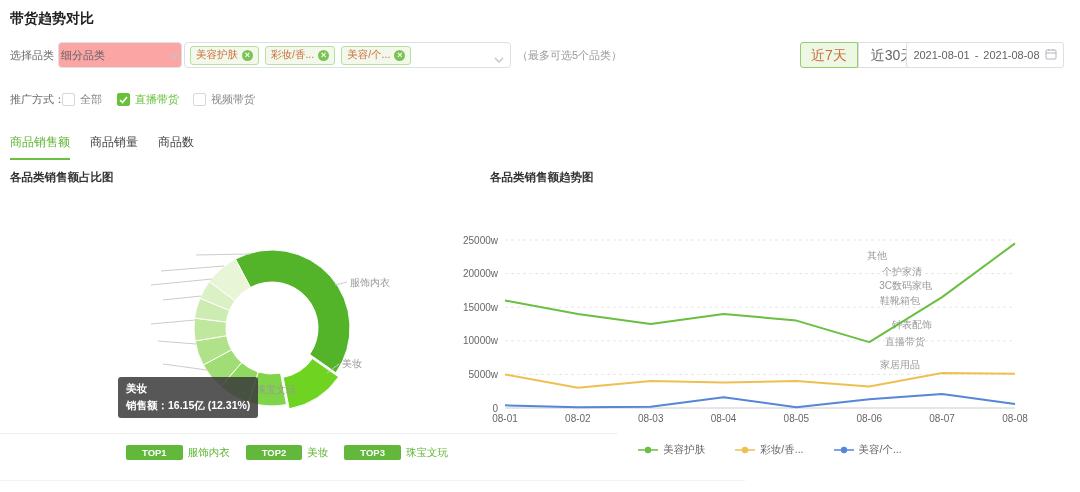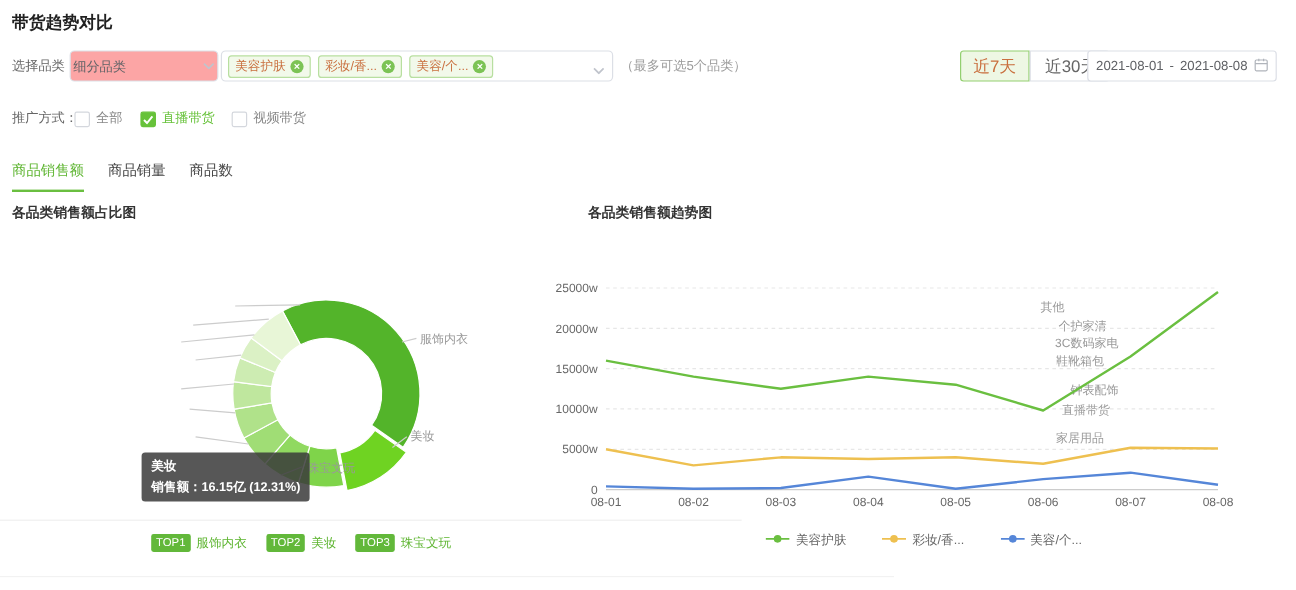--- a/index.html
+++ b/index.html
@@ -44,21 +44,21 @@
   .pie-svg{position:absolute;left:0;top:195px;}
   .pie-label{position:absolute;font-size:10px;color:#999;white-space:nowrap;}
   .tooltip{position:absolute;left:118px;top:377px;background:rgba(58,58,58,.85);border-radius:3px;
            padding:5px 8px;color:#fff;z-index:5;}
   .tooltip .t1{font-size:10.5px;font-weight:bold;margin-bottom:3px;}
   .tooltip .t2{font-size:10.5px;font-weight:bold;white-space:nowrap;}
   .divider1{position:absolute;left:0;top:433px;width:618px;height:1px;background:#efefef;}
   .divider2{position:absolute;left:0;top:480px;width:745px;height:1px;background:#f2f2f2;}
   .ranks{position:absolute;left:126px;top:445px;display:flex;align-items:center;gap:16px;}
   .rank{display:flex;align-items:center;gap:5px;}
-  .rbadge{background:#62b83a;color:#fff;font-size:9.5px;font-weight:normal;border-radius:2px;padding:2px 4px;}
+  .rbadge{background:#62b83a;color:#fff;font-size:9.5px;font-weight:bold;border-radius:2px;padding:2px 16px;}
   .rname{font-size:10.5px;color:#5eb531;}
   
   .line-svg{position:absolute;left:460px;top:205px;}
   .legend{position:absolute;left:460px;top:443px;width:620px;display:flex;justify-content:center;gap:30px;}
   .litem{display:flex;align-items:center;gap:5px;font-size:10.5px;color:#666;}
 </style>
 </head>
 <body>
 
 <div class="page">

